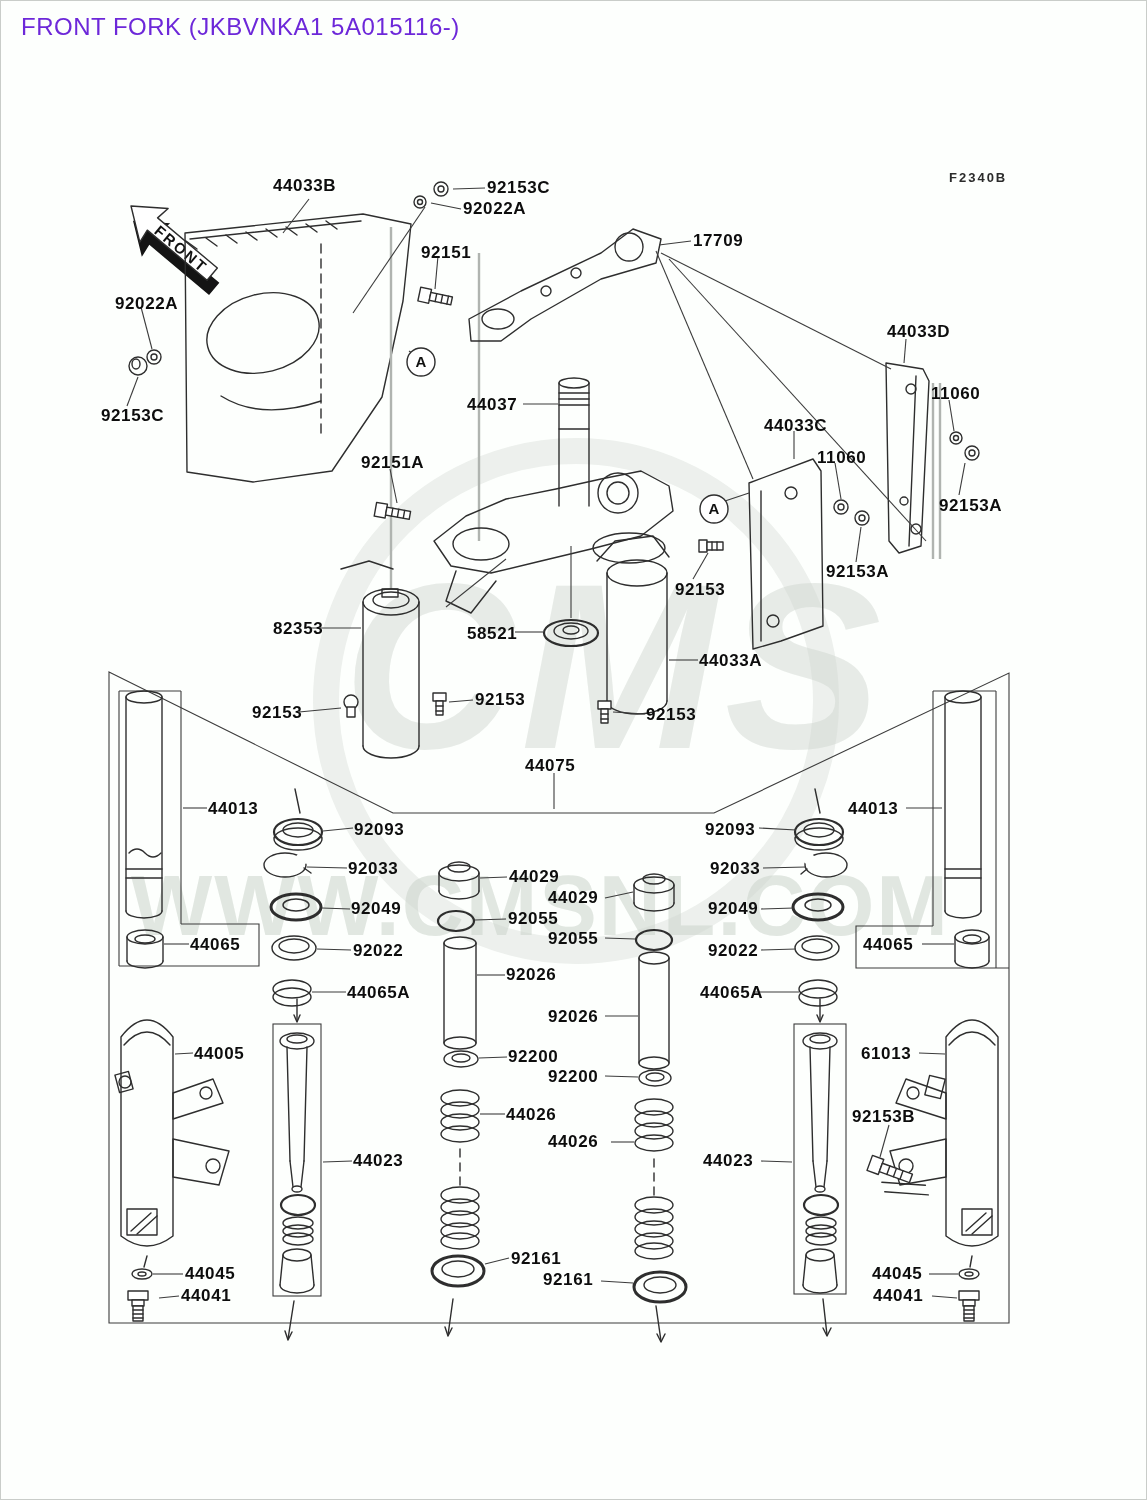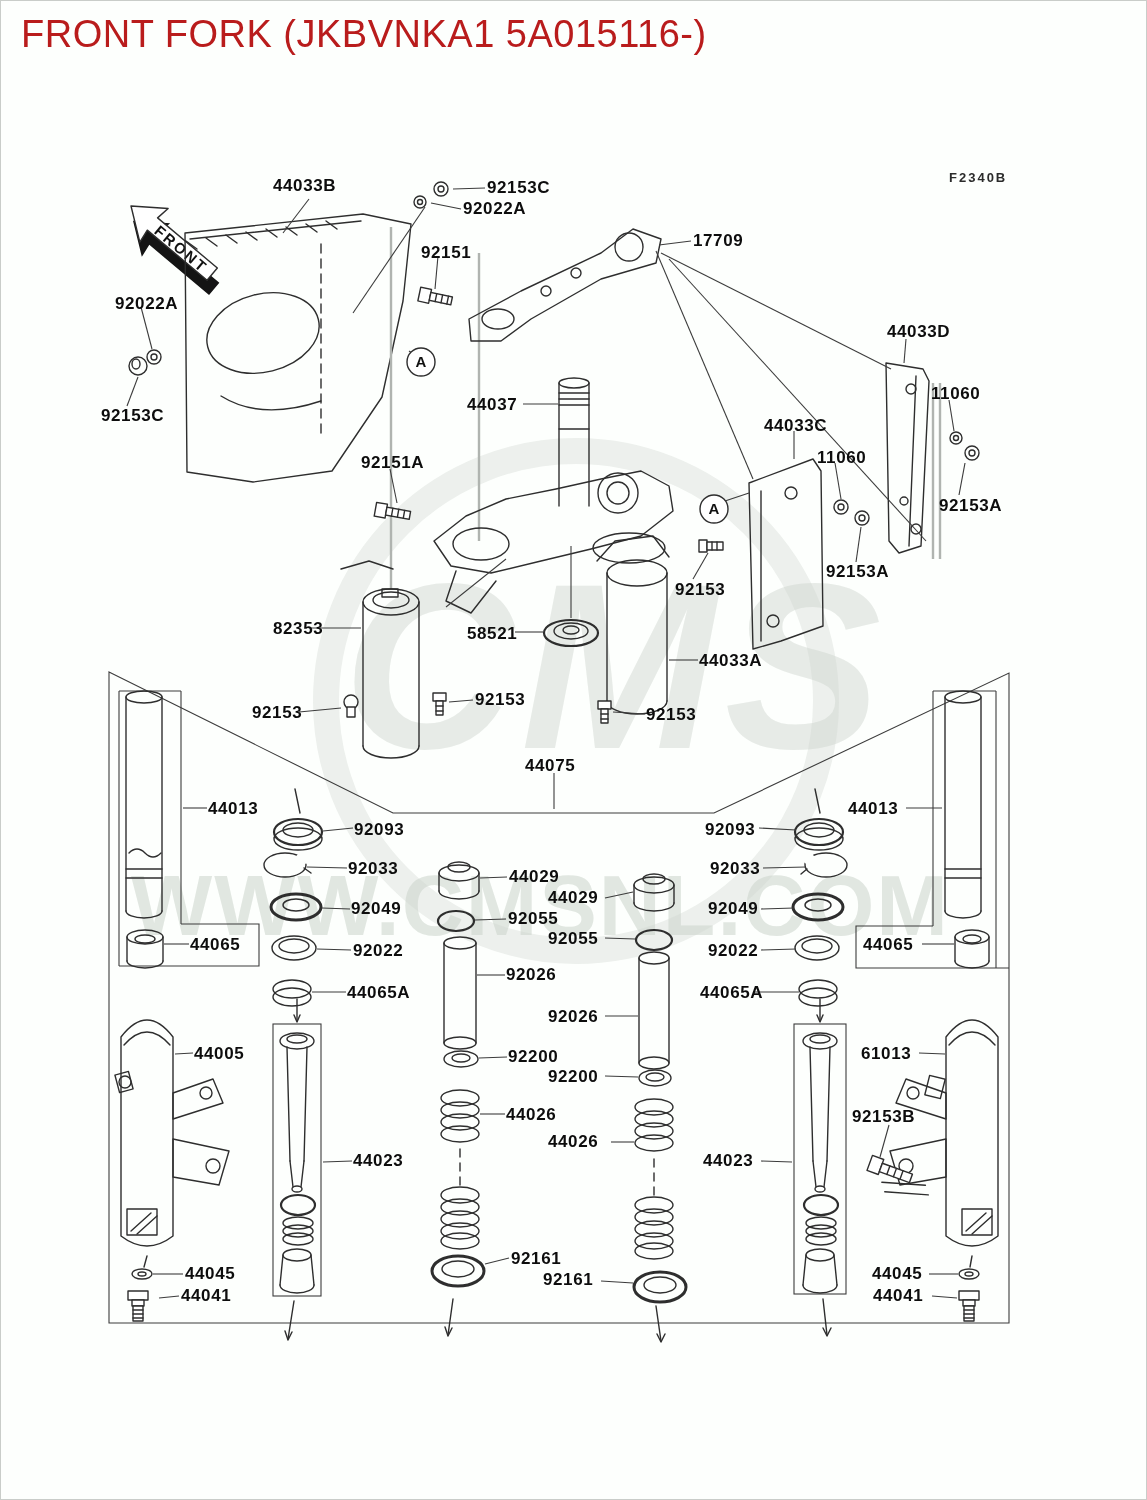--- a/index.html
+++ b/index.html
@@ -1,19 +1,19 @@
 <!DOCTYPE html>
 <html><head>
 <meta charset="utf-8">
 <style>
   html,body{margin:0;padding:0;background:#fff;}
   #page{position:relative;width:1147px;height:1500px;background:#fdfffd;overflow:hidden;
         font-family:"Liberation Sans",sans-serif;border:1px solid #c9cdc9;box-sizing:border-box;}
   
-  .ttl{position:absolute;left:20px;top:12px;font-size:38px;color:#b91c1c;letter-spacing:.5px;white-space:nowrap;}
+  .ttl{position:absolute;left:20px;top:12px;font-size:24px;color:#6d28d9;letter-spacing:.5px;white-space:nowrap;}
   .fig{position:absolute;left:948px;top:169px;font-size:13px;font-weight:700;color:#2b2b2b;letter-spacing:2px;}
   
   .wm1{position:absolute;left:342px;top:530px;font-size:235px;font-weight:700;font-style:italic;
        color:rgba(203,211,203,.45);letter-spacing:8px;z-index:0;}
   .wm2{position:absolute;left:130px;top:855px;font-size:86px;font-weight:700;
        color:rgba(198,207,198,.5);letter-spacing:2px;z-index:0;white-space:nowrap;}
   svg.art{position:absolute;left:0;top:0;z-index:1;}
   
   .lb{position:absolute;font-size:17px;font-weight:700;color:#0d0d0d;letter-spacing:.6px;
       white-space:nowrap;z-index:2;line-height:1;}

